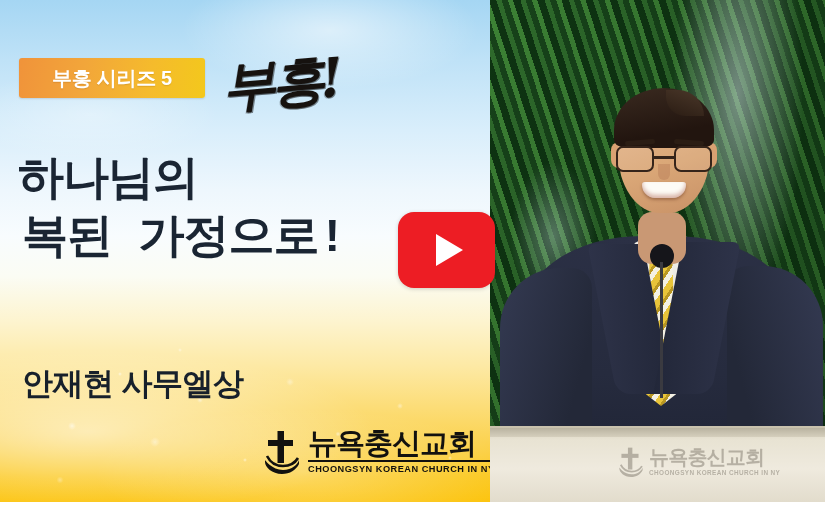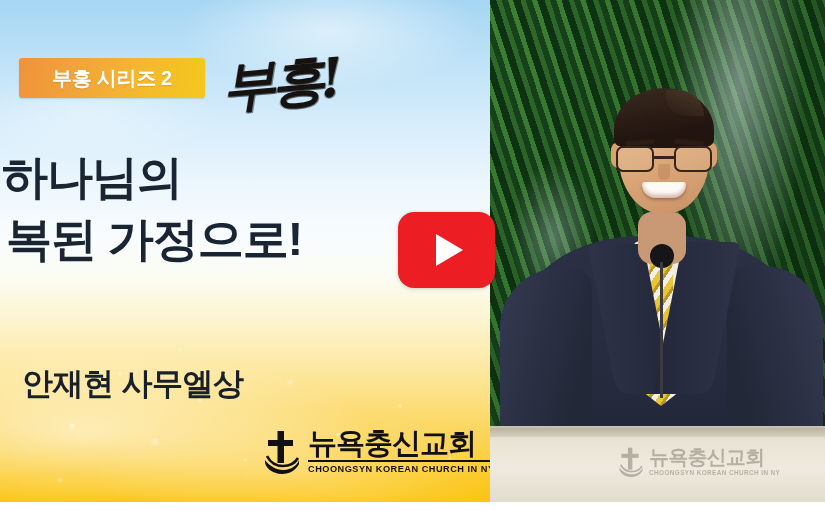--- a/index.html
+++ b/index.html
@@ -94,30 +94,30 @@
     font-style:italic;
     line-height:74px;
     letter-spacing:-5px;
     white-space:nowrap;
     transform:rotate(-5deg);
     text-shadow:1px 1px 0 rgba(0,0,0,.45), -1px 1px 0 rgba(0,0,0,.25);
   }
 
   
   .sermon-title {
-    position:absolute; left:2px; top:146px;
+    position:absolute; left:18px; top:146px;
     width:400px;
     color:#1a2533;
     font-size:46px;
     font-weight:bold;
     line-height:62px;
     letter-spacing:-1px;
     white-space:nowrap;
   }
-  .sermon-title .l2 { position:relative; left:4px; }
+  .sermon-title .l2 { position:relative; left:4px;font-family:Liberation Mono, monospace; }
 
   
   .scripture {
     position:absolute; left:22px; top:303px;
     color:#222a33;
     font-size:33px;
     font-weight:500;
     letter-spacing:-0.5px;
     white-space:nowrap;
   }
@@ -363,21 +363,21 @@
 
 <div class="thumb">
 
   <div class="left-panel">
     <div class="cloud-a"></div>
     <div class="cloud-b"></div>
     <div class="sparkles"></div>
   </div>
 
   <div class="series-badge">
-    <span>부흥 시리즈 2</span>
+    <span>부흥 시리즈 5</span>
   </div>
 
   <div class="calligraphy">부흥!</div>
 
   <div class="sermon-title">
     <div class="l1">하나님의</div>
     <div class="l2">복된 가정으로!</div>
   </div>
 
 

